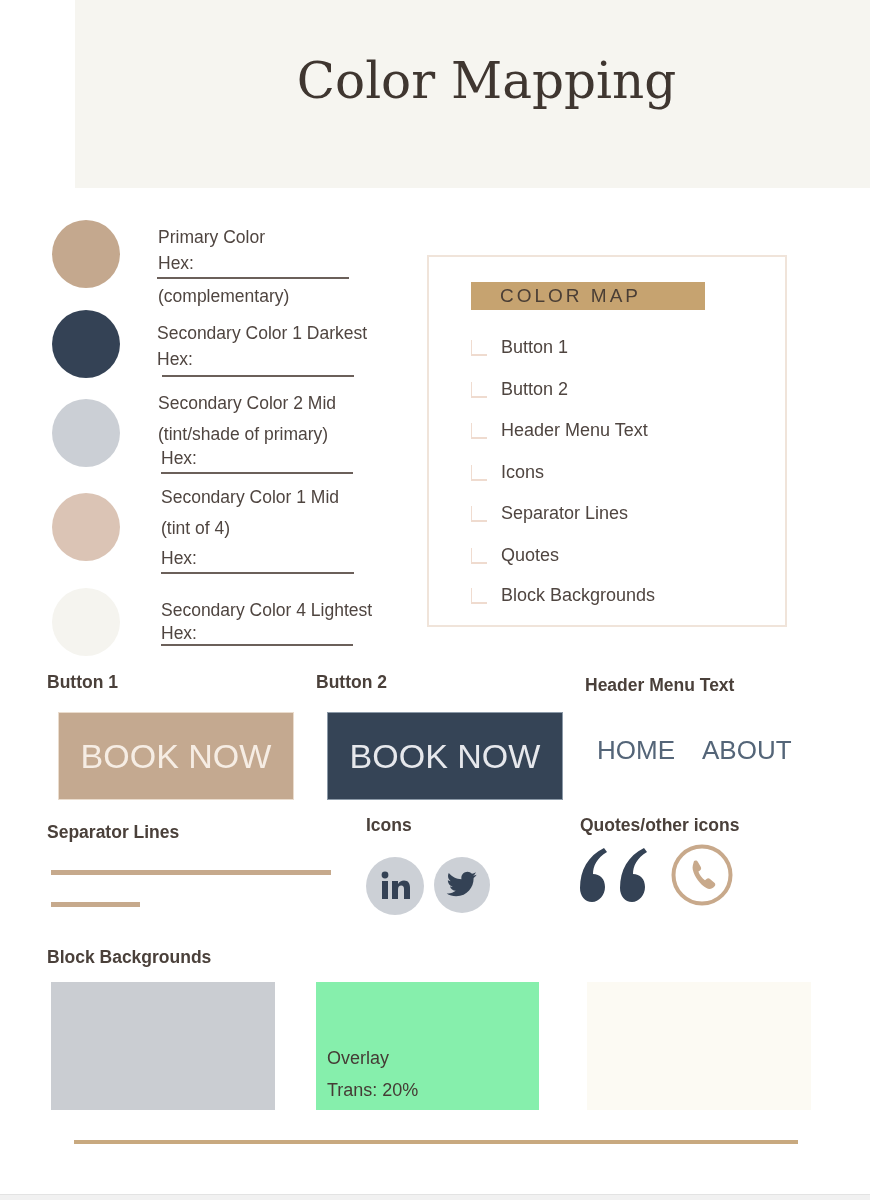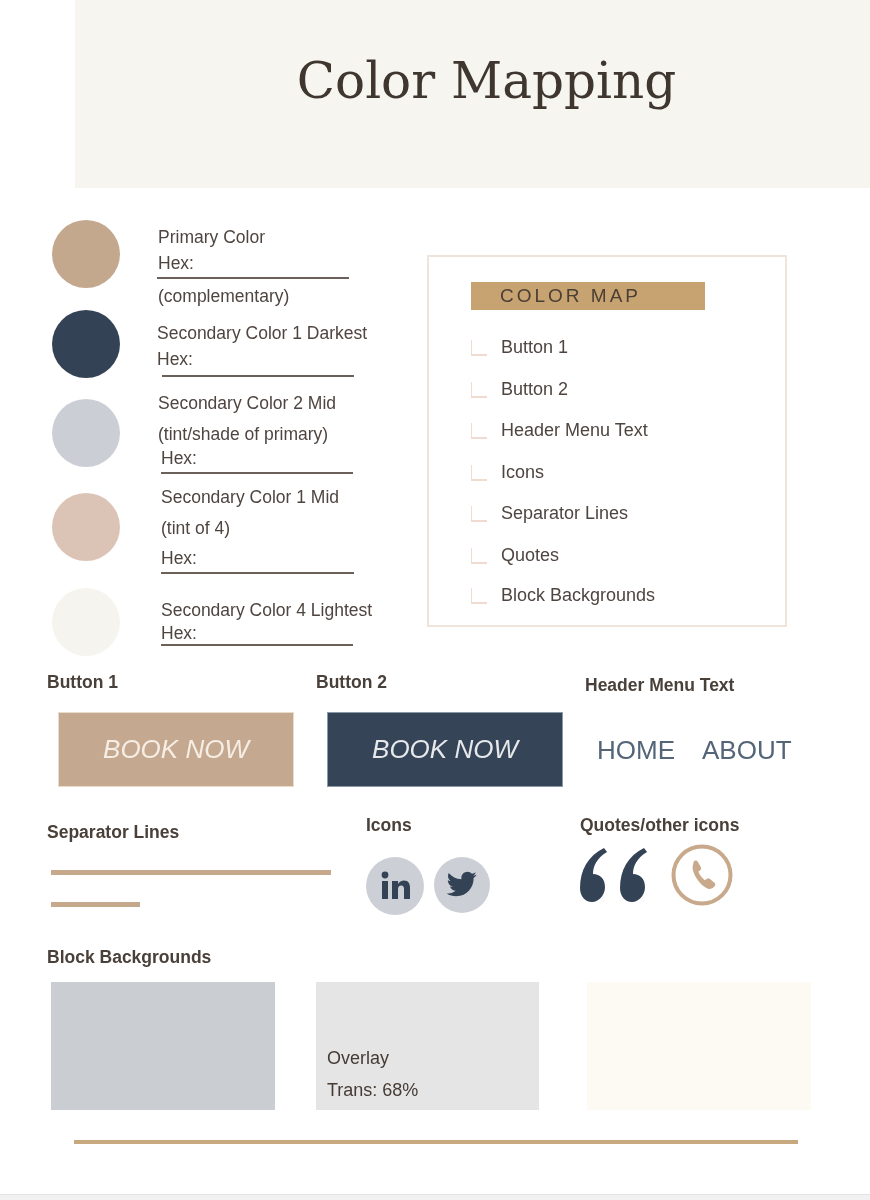--- a/index.html
+++ b/index.html
@@ -16,21 +16,21 @@
     .rule { height: 1.5px; background: #6b605a; }
 
     .map-box { left: 427px; top: 255px; width: 360px; height: 372px; border: 2px solid #f0e4da; }
     .map-title { left: 471px; top: 282px; width: 234px; height: 28px; background: #c6a370; font-family: "Liberation Sans", sans-serif; font-size: 19px; letter-spacing: 3px; color: #4a3e35; padding-left: 29px; line-height: 28px; }
     .check-row { left: 471px; display: flex; align-items: center; }
     .checkbox { width: 16px; height: 16px; border-left: 1px solid #f0dcd0; border-bottom: 2px solid #efdbcf; margin-right: 14px; }
     .check-label { font-family: "Liberation Sans", sans-serif; font-size: 18px; color: #4f4540; white-space: nowrap; }
 
     .section-label { font-family: "Liberation Sans", sans-serif; font-size: 17.5px; color: #4a403a; font-weight: bold; white-space: nowrap; }
 
-    .btn { height: 75px; display: flex; align-items: center; justify-content: center; font-family: "Liberation Sans", sans-serif; font-size: 26px; font-weight: 300; letter-spacing: 0px; cursor: pointer; font-style: italic; }
+    .btn { height: 88px; display: flex; align-items: center; justify-content: center; font-family: "Liberation Sans", sans-serif; font-size: 34px; font-weight: 300; letter-spacing: 0px; cursor: pointer; }
     .btn1 { left: 58px; top: 712px; width: 236px; background: #c4a990; color: #f6ede4; border: 1px solid #eadccd; }
     .btn2 { left: 327px; top: 712px; width: 236px; background: #354456; color: #e6e8ec; border: 1px solid #8c9aa8; }
 
     .menu-link { font-family: "Liberation Sans", sans-serif; font-size: 26px; color: #546578; cursor: pointer; white-space: nowrap; }
 
     .sep { height: 5px; background: #c6a98c; }
 
     .icon-circle { width: 58px; height: 58px; border-radius: 50%; background: #ccd0d6; display: flex; align-items: center; justify-content: center; }
 
     .block { height: 128px; }
@@ -144,21 +144,21 @@
 </div>
 <div class="abs" style="left:670px;top:843px;">
   <svg width="64" height="64" viewBox="0 0 64 64">
     <circle cx="32" cy="32" r="28.5" fill="none" stroke="#c8a98b" stroke-width="4"></circle>
     <path d="M24 18c1.5-1 3-.6 3.8.8l3 5.2c.7 1.3.3 2.6-.8 3.4l-1.6 1.1c1 3.2 3.6 6.8 6.6 8.8l1.5-1.3c1-.9 2.5-.9 3.5 0l4.4 3.8c1.1 1 1.2 2.4.2 3.5-2.6 3-5.4 3.4-8.2 1.8-6.4-3.8-11.8-11.2-13.6-18.4-.7-3.2.4-5.6 1.2-8.7z" fill="#c8a98b"></path>
   </svg>
 </div>
 
 <div class="abs section-label" style="left:47px;top:947px;">Block Backgrounds</div>
 <div class="abs block" style="left:51px;top:982px;width:224px;background:#cacdd2;"></div>
-<div class="abs block" style="left:316px;top:982px;width:223px;background:#e5e5e5;">
+<div class="abs block" style="left:316px;top:982px;width:223px;background:#86efac;">
   <div class="abs block-text" style="left:11px;top:66px;">Overlay</div>
-  <div class="abs block-text" style="left:11px;top:98px;">Trans: 68%</div>
+  <div class="abs block-text" style="left:11px;top:98px;">Trans: 20%</div>
 </div>
 <div class="abs block" style="left:587px;top:982px;width:224px;background:#fcfaf3;"></div>
 
 <div class="abs footer-rule"></div>
 <div class="abs signature">@ShinePages</div>
 <div class="abs bottom-bar"></div>
 
 </body></html>

